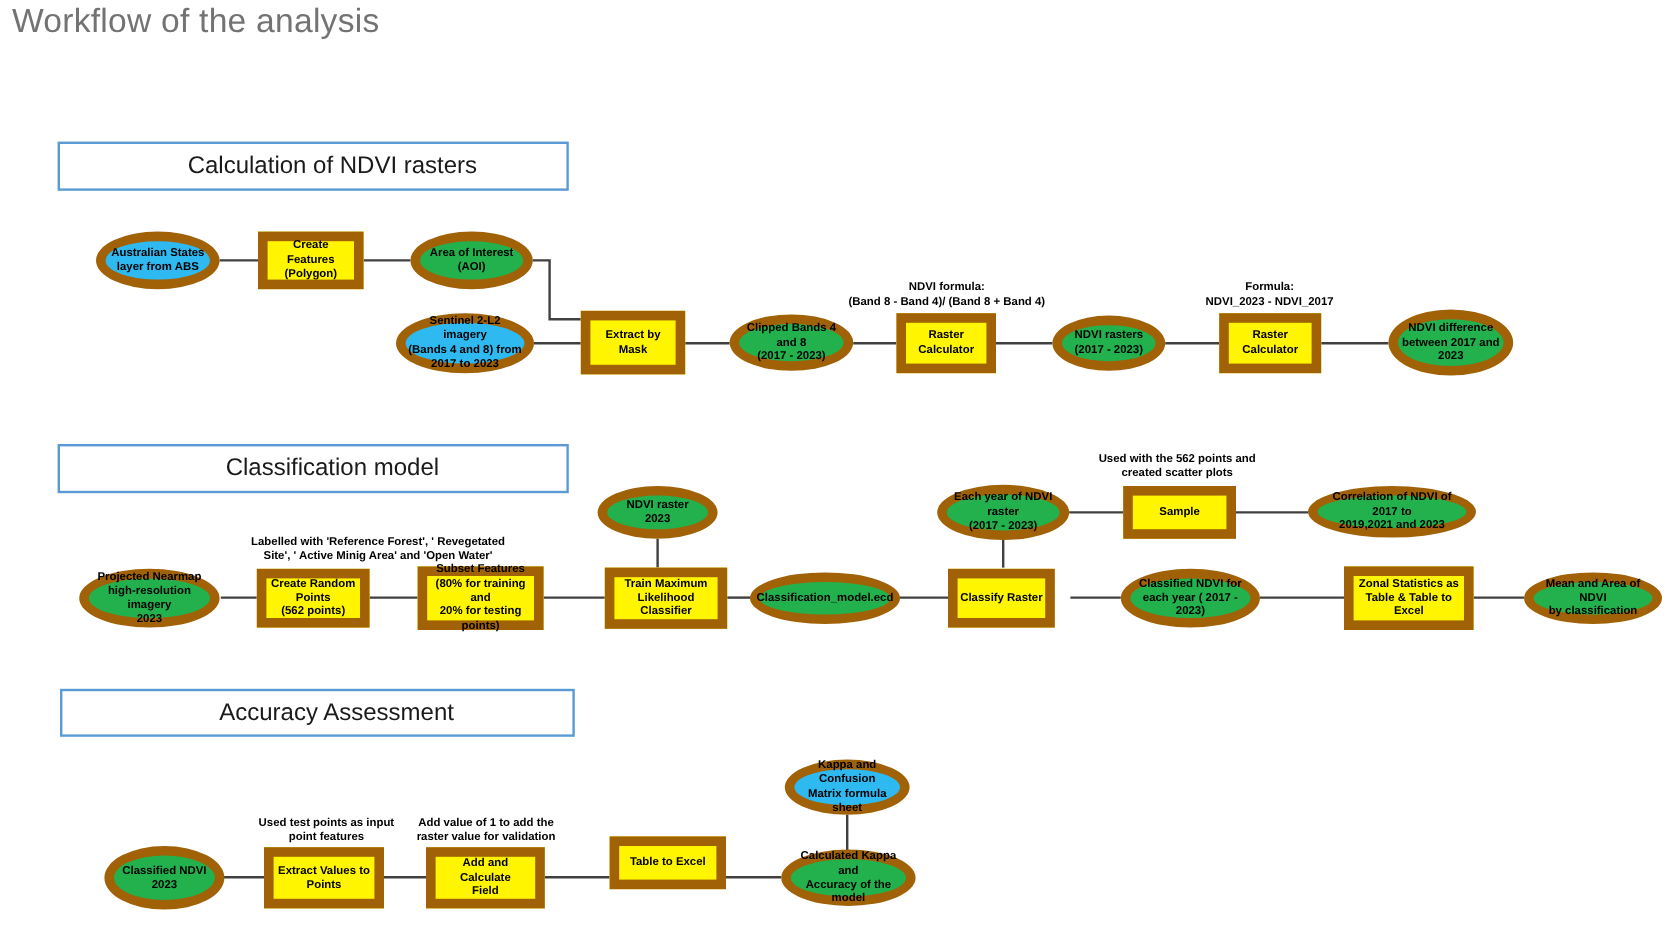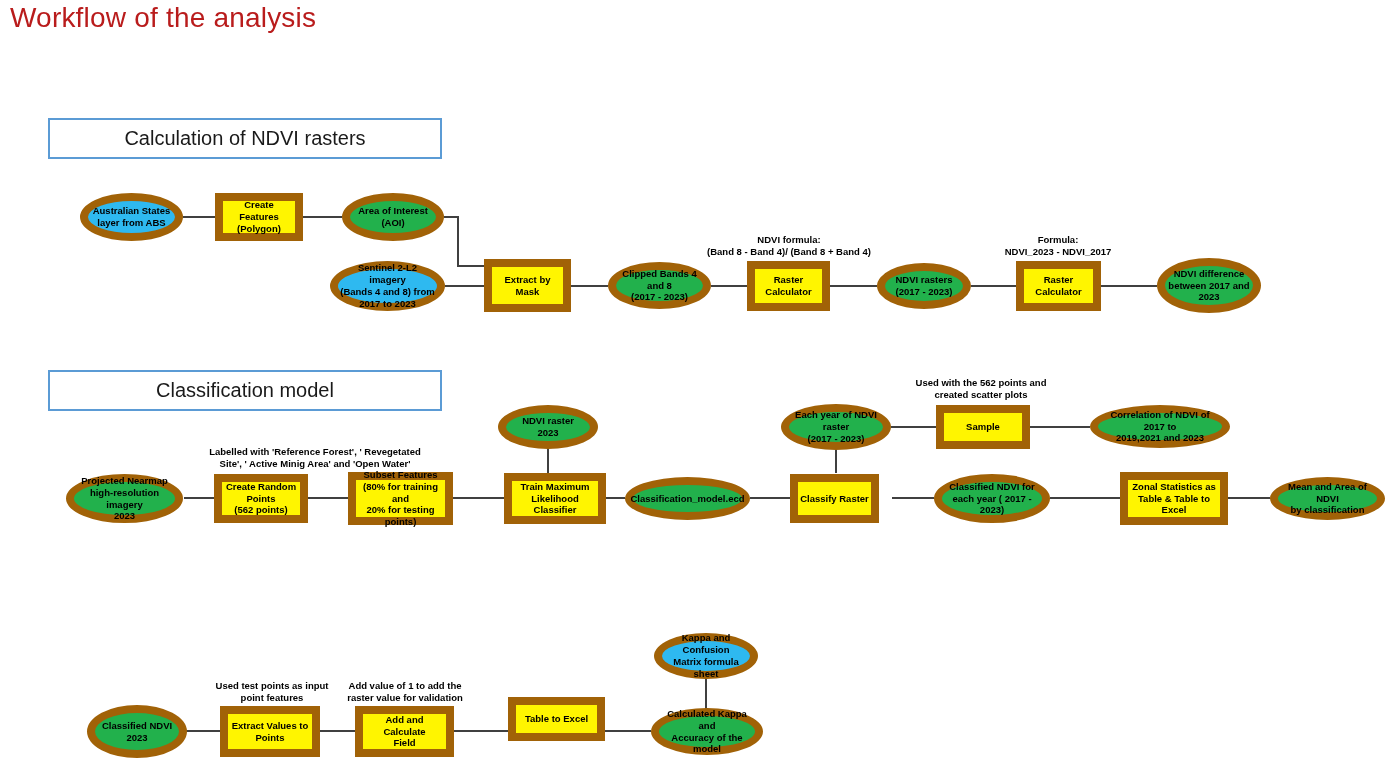--- a/index.html
+++ b/index.html
@@ -1,25 +1,25 @@
 <!DOCTYPE html>
 <html><head>
 <meta charset="utf-8">
 <style>
   html,body{margin:0;padding:0;background:#ffffff;}
   body{width:1390px;height:780px;position:relative;overflow:hidden;
        font-family:"Liberation Sans","DejaVu Sans",sans-serif;color:#000;}
   .stage{position:absolute;inset:0;width:1390px;height:780px;}
 
   .page-title{position:absolute;left:10px;top:2px;font-size:28px;font-weight:400;
-              letter-spacing:0.2px;color:#b91c1c;}
+              letter-spacing:0.2px;color:#737373;}
 
   .section-header{position:absolute;background:#ffffff;border:2px solid #5B9BD5;
                   display:flex;align-items:center;justify-content:center;
-                  font-size:20px;color:#1a1a1a;}
+                  font-size:20px;color:#1a1a1a;padding-left:32px;}
 
   .node{position:absolute;display:flex;align-items:center;justify-content:center;
         text-align:center;font-size:9.5px;font-weight:700;line-height:1.25;
         white-space:pre-line;border:8px solid #a16207;box-sizing:border-box;
         padding:2px;z-index:2;}
   .ellipse{border-radius:50%;}
   .rect{border-radius:0;}
   .fill-blue{background:#2EB9F0;}
   .fill-green{background:#22B14C;}
   .fill-yellow{background:#FFF500;}
@@ -64,20 +64,21 @@
     <polyline points="320,731 355,731"></polyline>
     <polyline points="454,731 508,731"></polyline>
     <polyline points="605,731 651,731"></polyline>
     <polyline points="706,679 706,709"></polyline>
   </svg>
 
   <div class="page-title">Workflow of the analysis</div>
 
   <div class="section-header" style="left:48px;top:118px;width:390px;height:37px">Calculation of NDVI rasters</div>
   <div class="section-header" style="left:48px;top:370px;width:390px;height:37px">Classification model</div>
+  <div class="section-header" style="left:50px;top:574px;width:393px;height:36px">Accuracy Assessment</div>
 
   <div class="annotation" style="left:704px;top:234px;width:170px">NDVI formula:
 (Band 8 - Band 4)/ (Band 8 + Band 4)</div>
   <div class="annotation" style="left:993px;top:234px;width:130px">Formula:
 NDVI_2023 - NDVI_2017</div>
   <div class="annotation" style="left:170px;top:446px;width:290px">Labelled with 'Reference Forest', ' Revegetated
 Site', ' Active Minig Area' and 'Open Water'</div>
   <div class="annotation" style="left:906px;top:377px;width:150px">Used with the 562 points and
 created scatter plots</div>
   <div class="annotation" style="left:210px;top:680px;width:124px">Used test points as input

